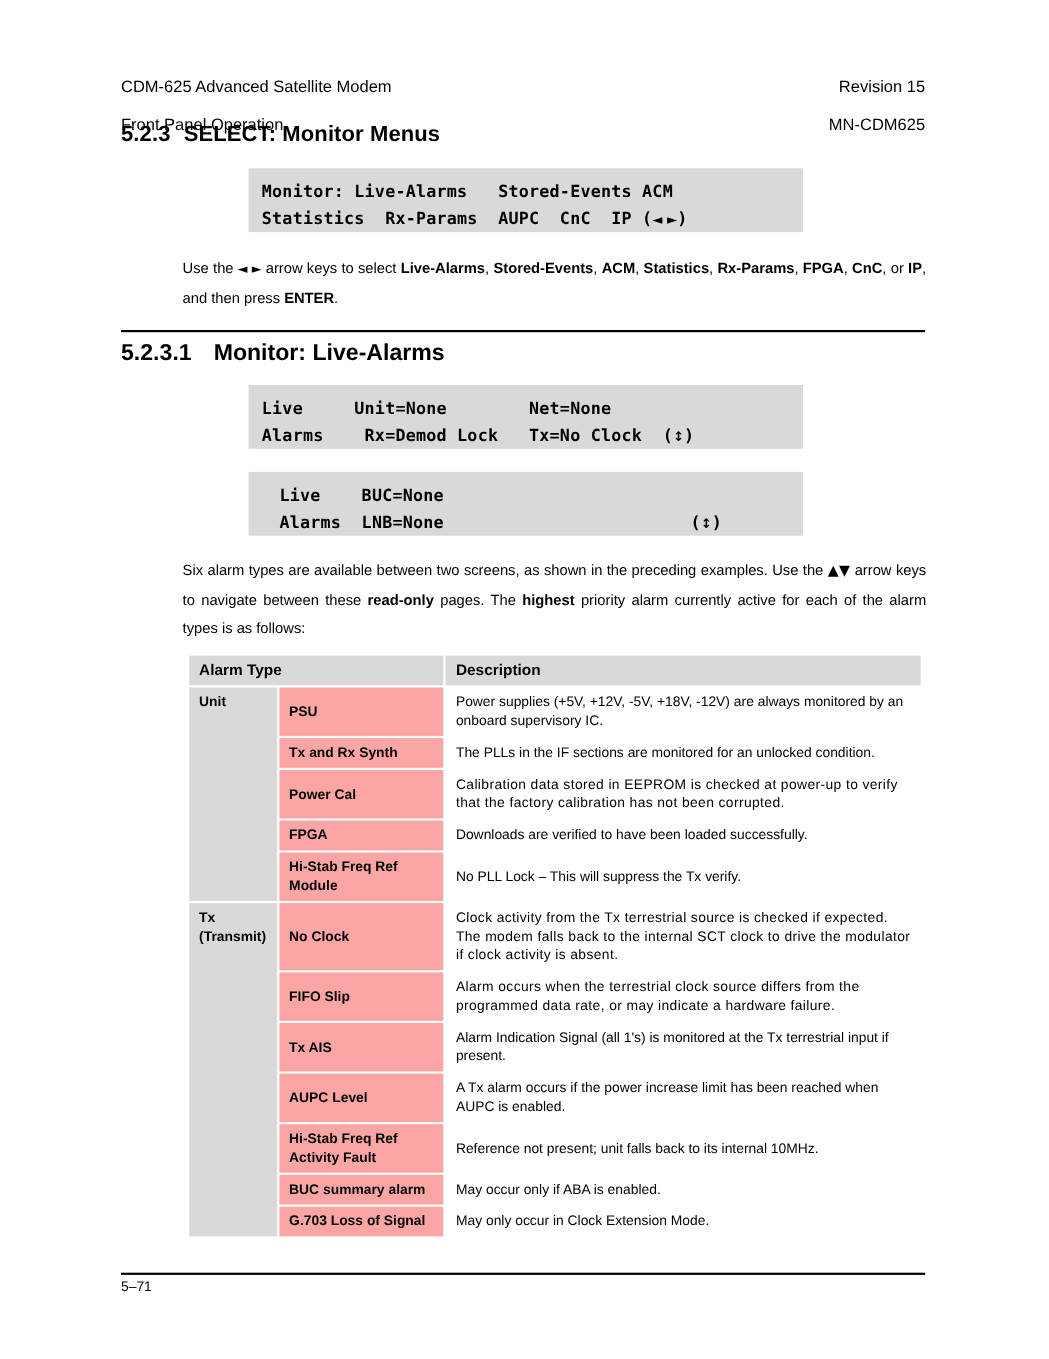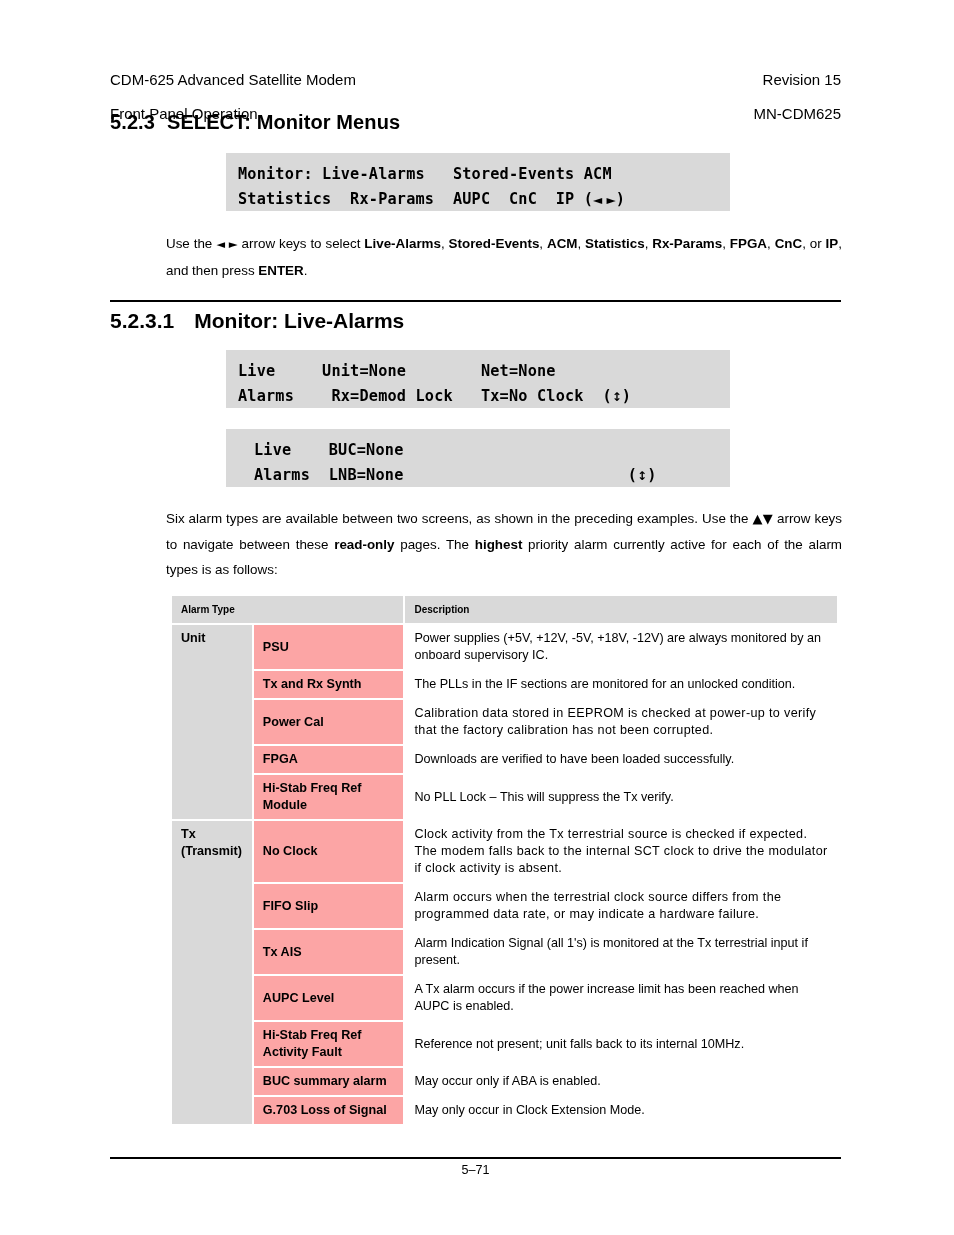--- a/index.html
+++ b/index.html
@@ -112,21 +112,21 @@
   }
   .tbl td {
     vertical-align: middle;
     padding: 5px 8px 5px 9px;
     line-height: 17px;
   }
   .c-head {
     background: #d9d9d9;
     font-weight: bold;
     padding: 6px 9px;
-    font-size: 10px;
+    font-size: 14px;
   }
   .c-group {
     background: #d9d9d9;
     font-weight: bold;
     vertical-align: top !important;
     width: 68px;
     padding-top: 8px;
   }
   .c-name {
     background: #fca5a5;
@@ -149,21 +149,21 @@
     top: 1157px;
     width: 731px;
     height: 2px;
     background: #000;
   }
   .foot-num {
     position: absolute;
     left: 110px;
     top: 1163px;
     width: 731px;
-    text-align: center;
+    text-align: left;
     font-size: 12.6px;
   }
 </style>
 </head>
 <body>
 
 <div class="page">
 
   <div class="doc-header">
     <div class="hl">

